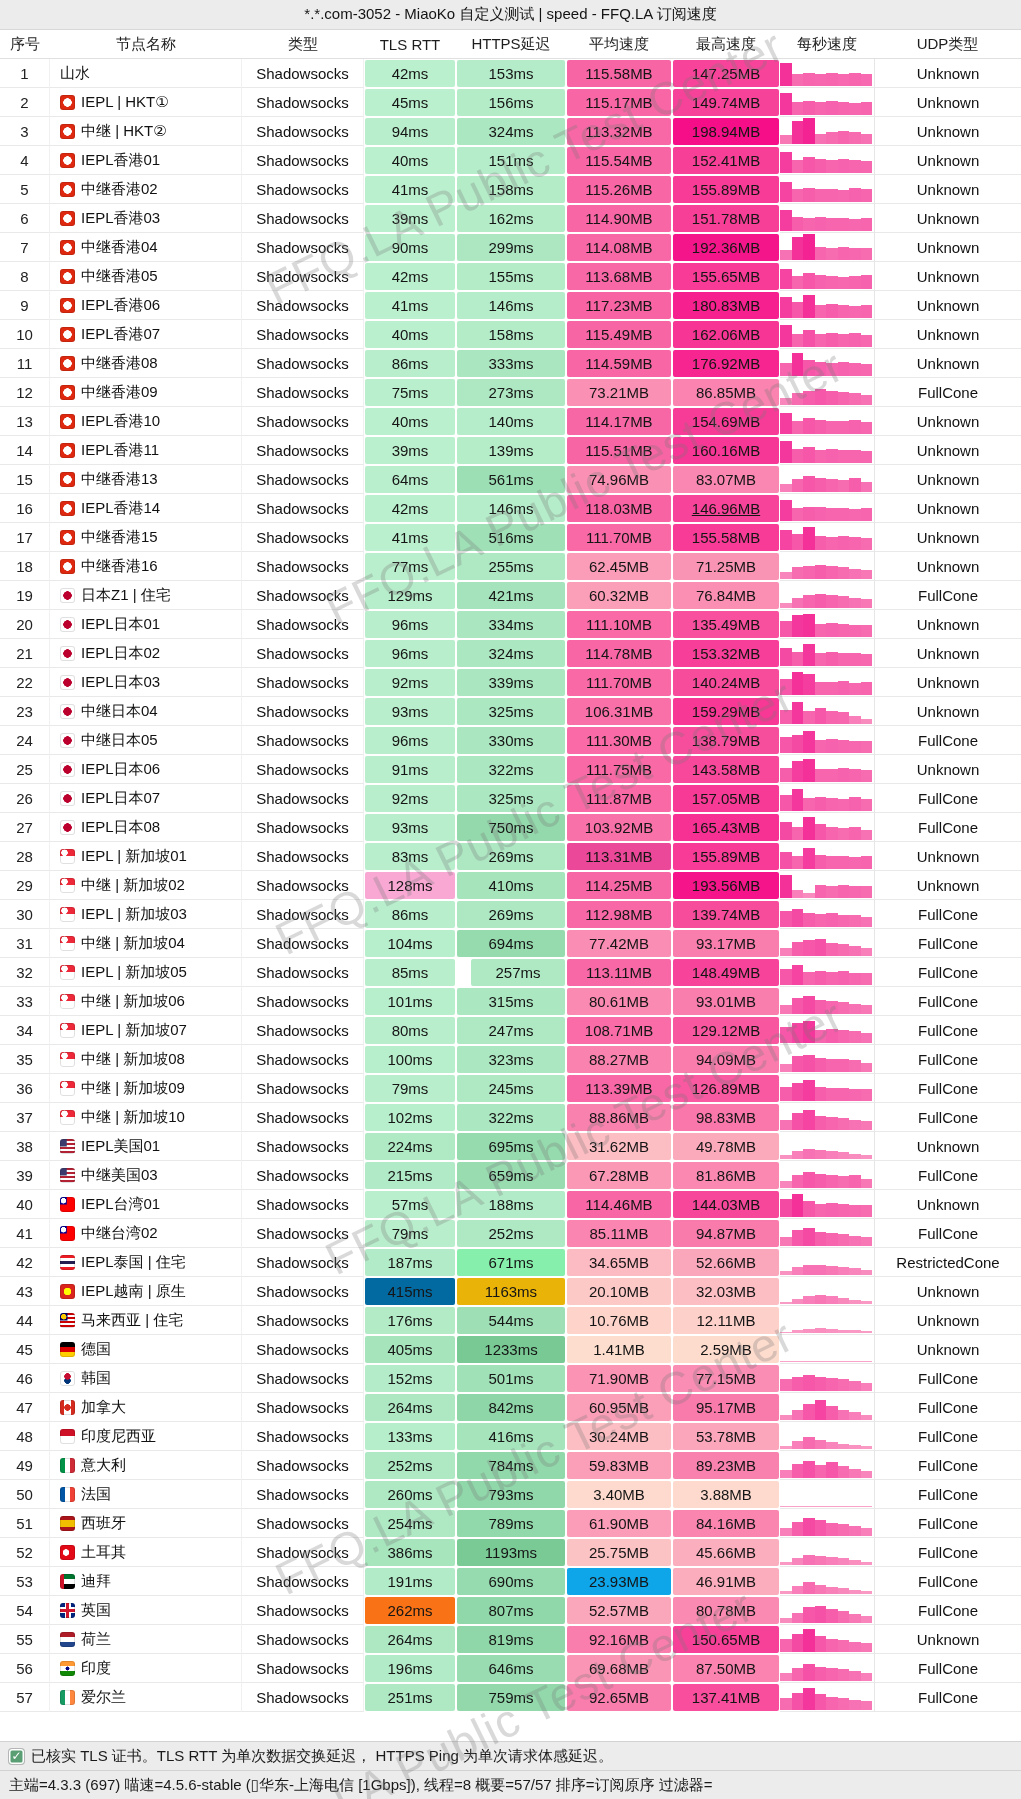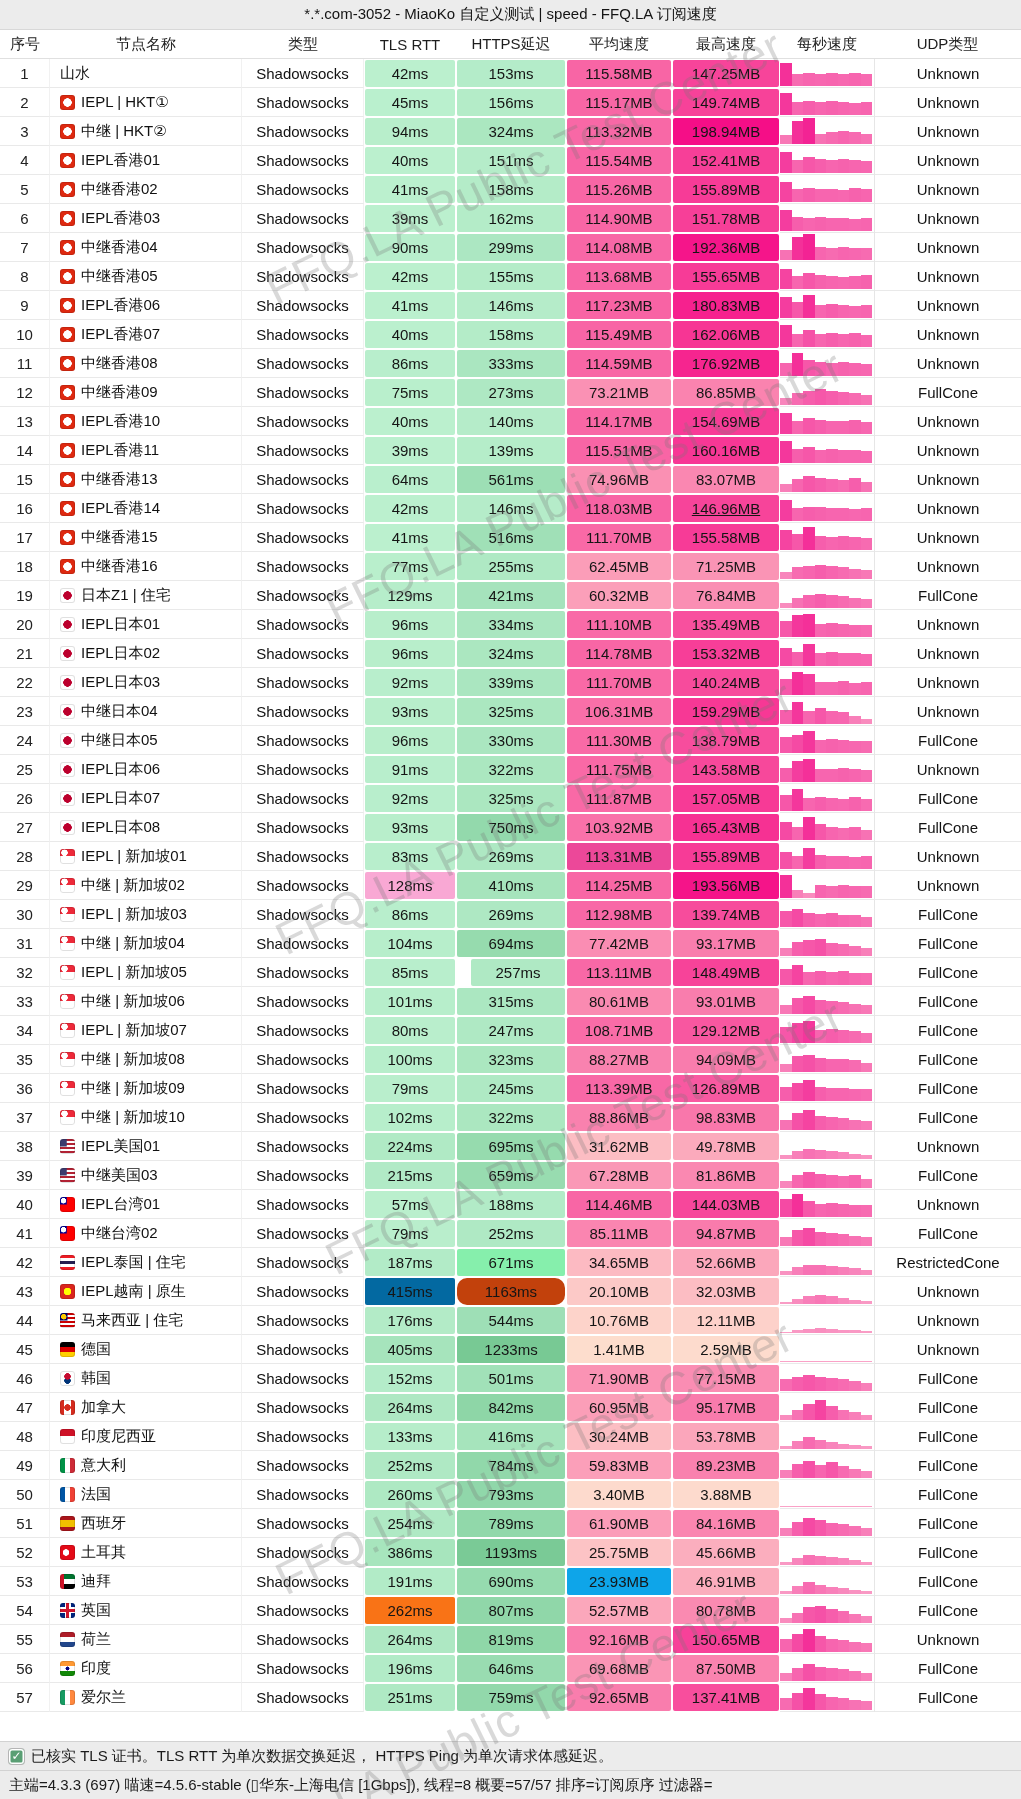--- a/index.html
+++ b/index.html
@@ -1439,21 +1439,21 @@
       <div class="cell-white cell-index">43</div>
       <div class="cell-white cell-name">
         <div class="flag flag-vn"></div>
         <div class="">IEPL越南 | 原生</div>
       </div>
       <div class="cell-white cell-type">Shadowsocks</div>
       <div class="cell-chip">
         <div class="chip" style="background: #0369a1;">415ms</div>
       </div>
       <div class="cell-chip">
-        <div class="chip" style="background: #c2410c; border-radius: 10px;">1163ms</div>
+        <div class="chip" style="background: #eab308;">1163ms</div>
       </div>
       <div class="cell-chip">
         <div class="chip" style="background: rgb(252, 201, 199);">20.10MB</div>
       </div>
       <div class="cell-chip">
         <div class="chip" style="background: rgb(252, 189, 195);">32.03MB</div>
       </div>
       <div class="cell-spark">
         <div class="spark-bar" style="height: 2px; background: rgb(249, 156, 197);"></div>
         <div class="spark-bar" style="height: 5px; background: rgb(249, 140, 190);"></div>

